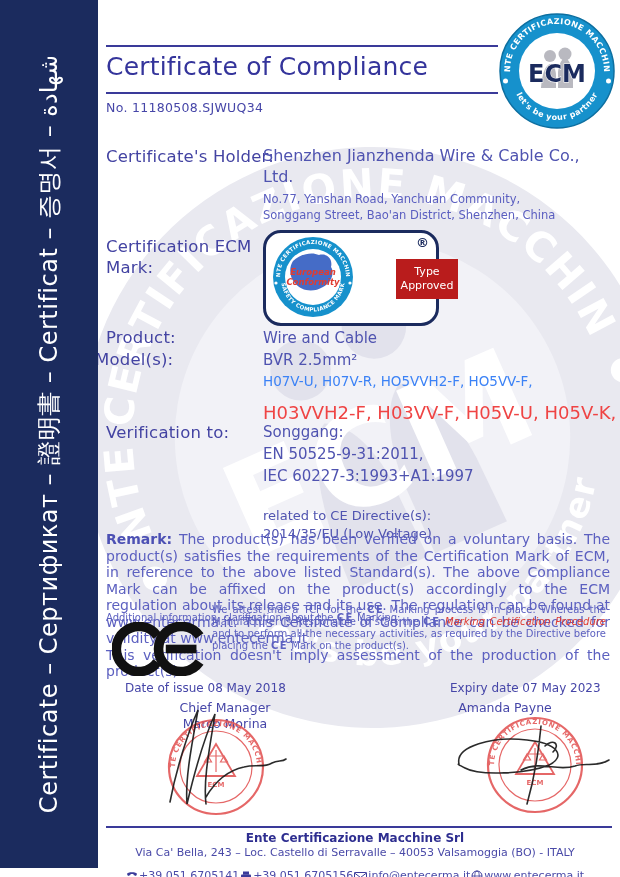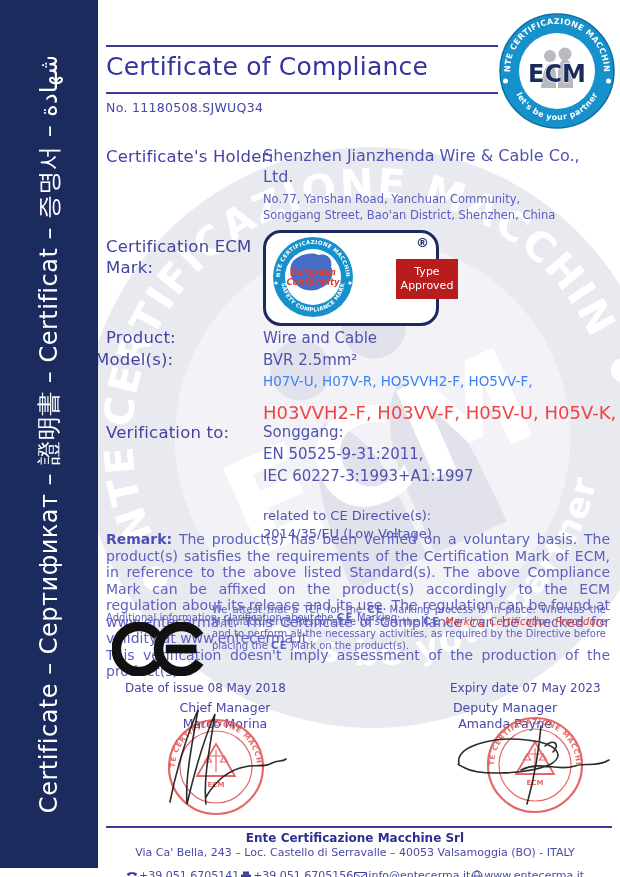--- a/index.html
+++ b/index.html
@@ -206,21 +206,20 @@
   </div>
 
   <div class="abs date-issue z1">Date of issue 08 May 2018</div>
   <div class="abs date-expiry z1">Expiry date 07 May 2023</div>
 
   <div class="abs sig-head sig-head-left z1">
     <div>Chief Manager</div>
     <div>Marco Morina</div>
   </div>
   <div class="abs sig-head sig-head-right z1">
-    <div>Deputy Manager</div>
     <div>Amanda Payne</div>
   </div>
 
   <div class="abs stamp-left z1">
     <svg width="106" height="106" viewBox="0 0 106 106">
       <defs>
           <path id="stampArcL" d="M 12,53 A 41,41 0 1 1 94,53"></path>
         </defs>
       <circle cx="53" cy="53" r="47" fill="none" stroke="#e25353" stroke-width="2.2"></circle>
       <circle cx="53" cy="53" r="36" fill="none" stroke="#e25353" stroke-width="1.2"></circle>

